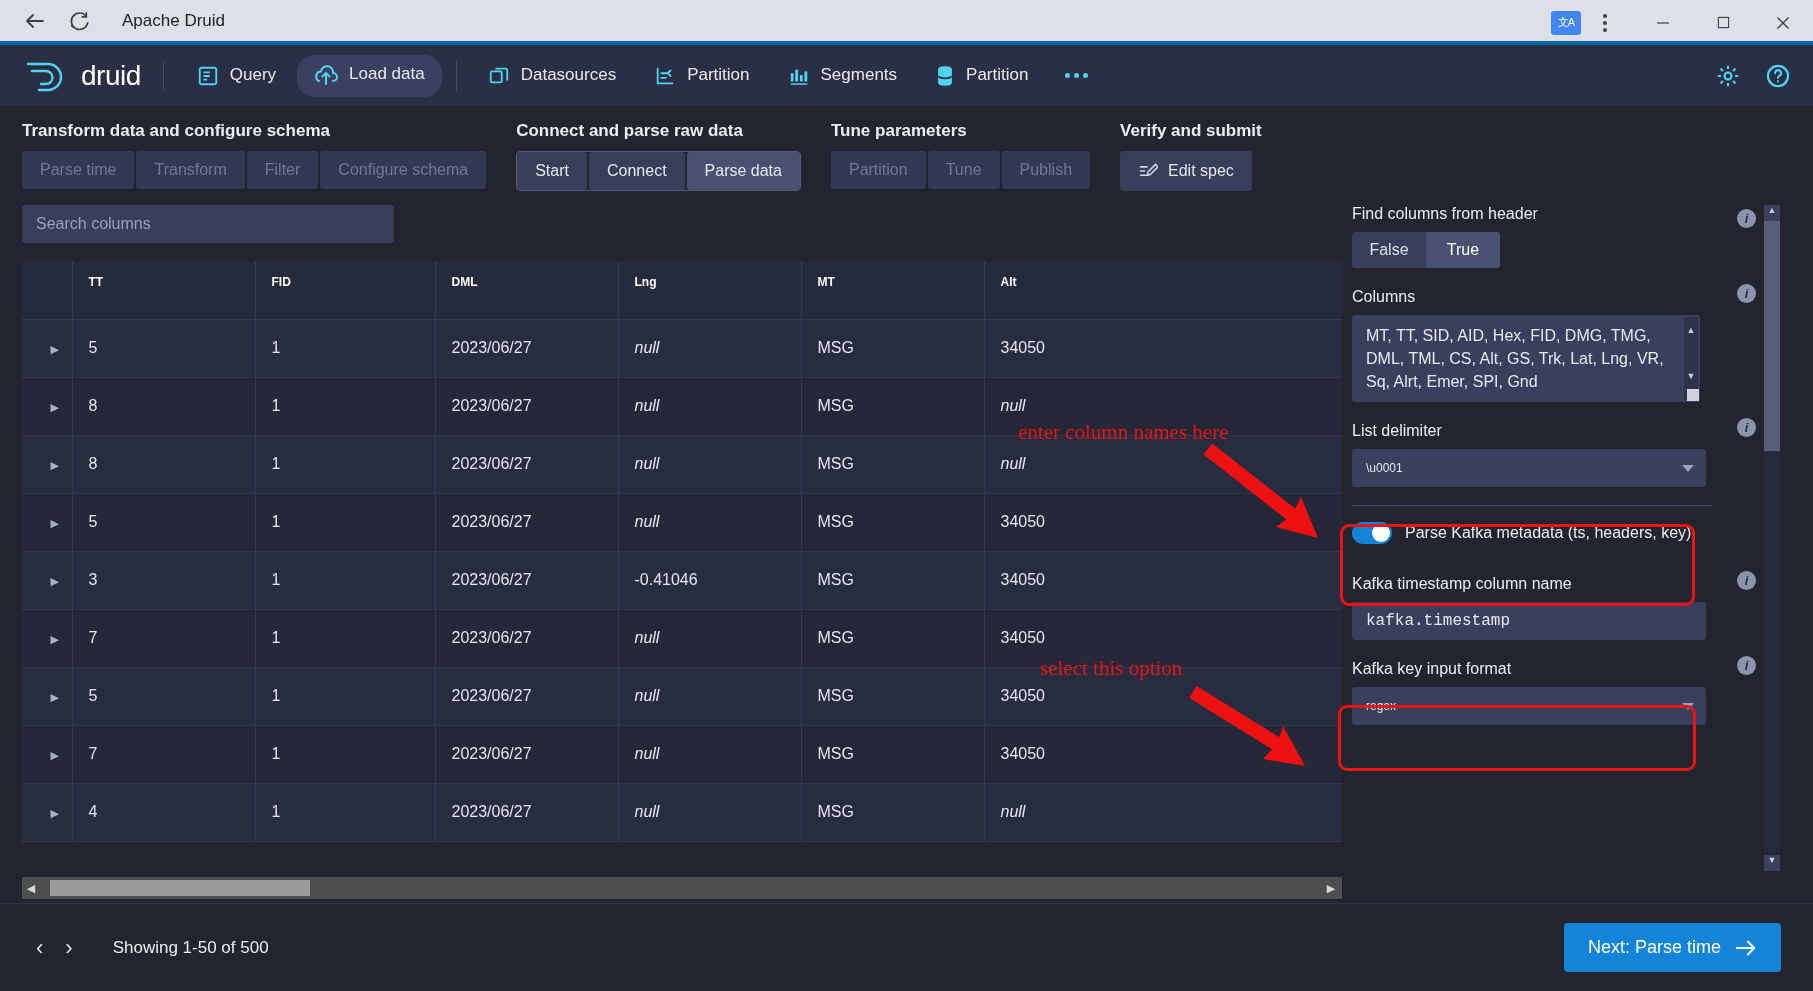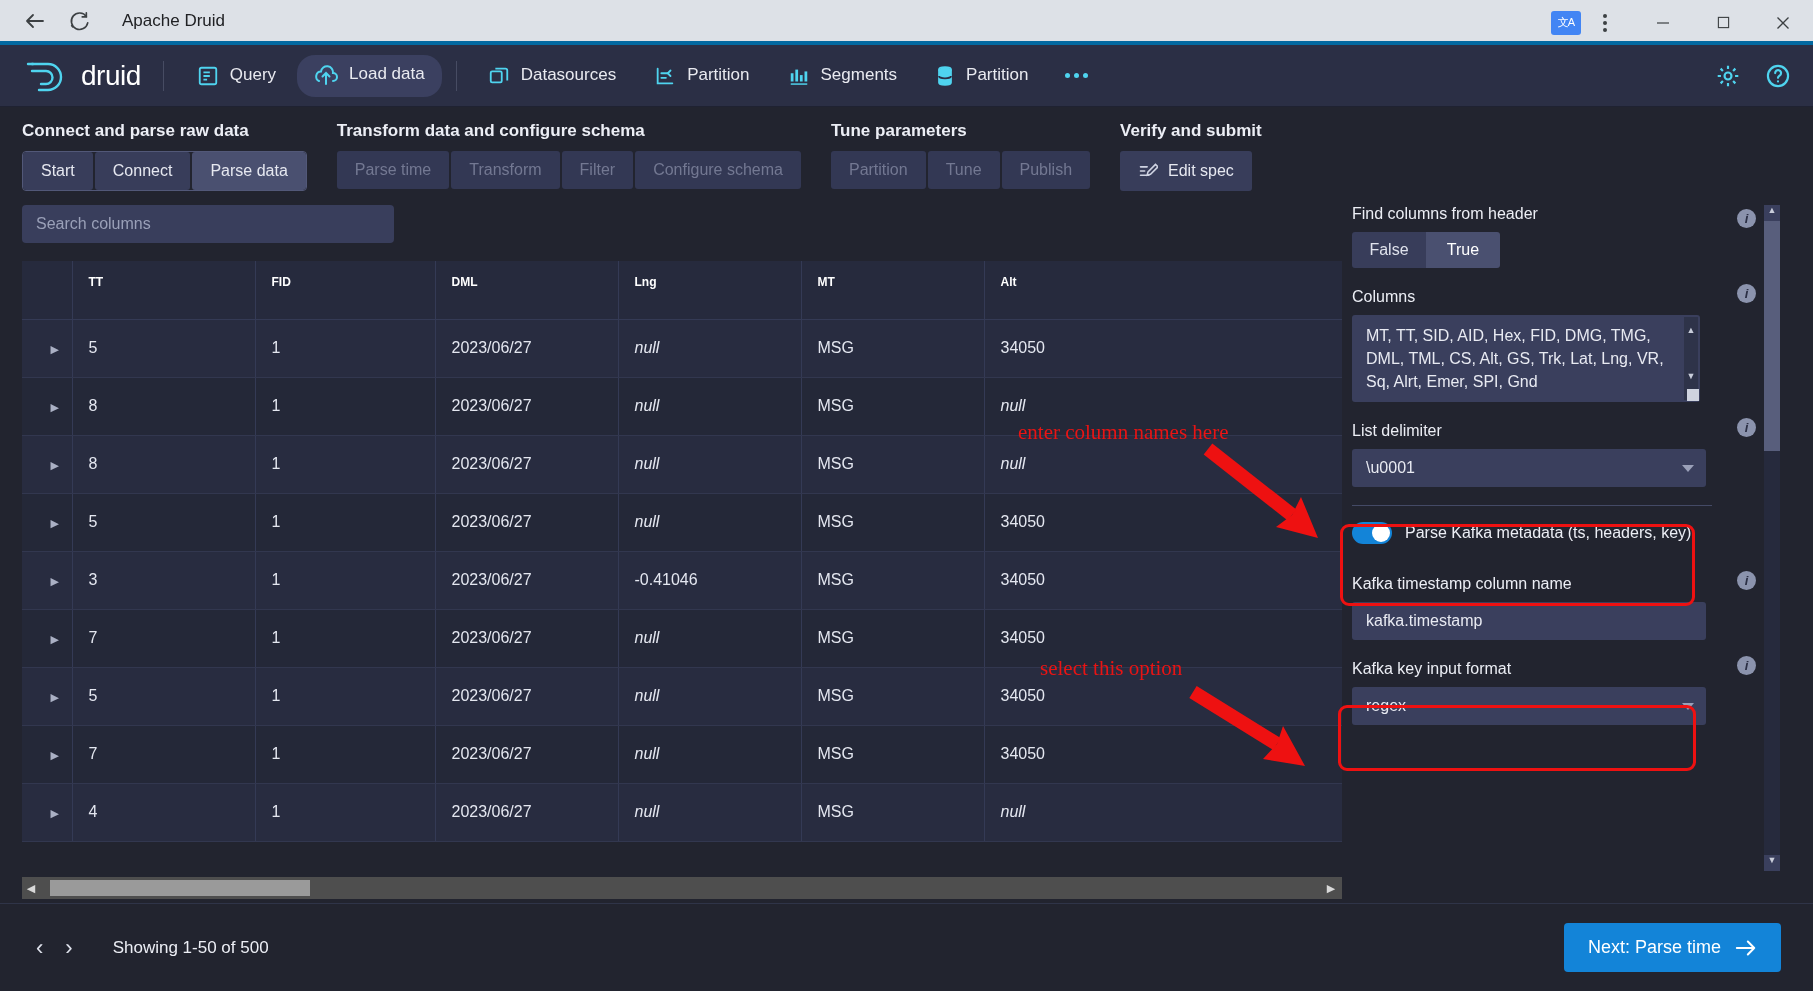--- a/index.html
+++ b/index.html
@@ -128,29 +128,29 @@
   .cols-scroll { position: absolute; right: 2px; top: 2px; width: 14px;
                  bottom: 2px; background: #2e3349; }
   .cols-scroll .up, .cols-scroll .dn { color: #c9cdda; font-size: 9px;
                                        text-align: center; cursor: pointer; }
   .cols-scroll .up { margin-top: 2px; }
   .cols-scroll .dn { position: absolute; bottom: 12px; width: 14px; }
   .resize-grip { position: absolute; right: 1px; bottom: 1px; width: 12px;
                  height: 12px; background: #cfd3df; cursor: nwse-resize; }
   .sel-box { width: 354px; height: 38px; background: #3a3f5d; border-radius: 3px;
              display: flex; align-items: center; padding: 0 12px 0 14px;
-             color: #e8eaf2; font-size: 16px; justify-content: space-between;
+             color: #e8eaf2; font-size: 12px; justify-content: space-between;
              cursor: pointer; }
   .caret { width: 0; height: 0; border-left: 6px solid transparent;
            border-right: 6px solid transparent; border-top: 7px solid #9aa0b8; }
   .txt-box { width: 354px; height: 38px; background: #3a3f5d; border-radius: 3px;
              display: flex; align-items: center; padding: 0 14px; }
   .txt-box input { background: transparent; border: none; outline: none;
                    color: #e8eaf2; font-size: 16px; width: 100%;
-                   font-family: Liberation Sans, sans-serif; }
+                   font-family: Liberation Mono, monospace; }
   .divider-line { height: 1px; background: #444a66; width: 360px; margin: 18px 0 0 0; }
   .toggle-row { display: flex; align-items: flex-start; gap: 13px; padding-top: 15px;
                 width: 348px; }
   .toggle { width: 40px; height: 22px; border-radius: 11px; background: #1384d8;
             position: relative; flex: none; cursor: pointer; margin-top: 1px; }
   .toggle .knob { position: absolute; right: 2px; top: 2px; width: 18px;
                   height: 18px; border-radius: 50%; background: #fff; }
   .toggle-label { color: #eceef5; font-size: 16px; line-height: 24px; }
 
   .rp-scrollbar { position: absolute; right: 2px; top: 0; width: 16px;
@@ -312,35 +312,35 @@
       <svg class="ic" width="26" height="26" viewBox="0 0 24 24" fill="none" stroke="#4fd4ef" stroke-width="2">
         <circle cx="12" cy="12" r="9.3"></circle>
         <path d="M9.4 9.3a2.7 2.7 0 115 1.4c-.8 1-2.4 1.4-2.4 3" stroke-linecap="round"></path>
         <circle cx="12" cy="17" r="1" fill="#4fd4ef" stroke="none"></circle>
       </svg>
       </span>
   </div>
 </div>
 
 <div class="wizard">
-  <div class="wz-group boxed">
-    <div class="wz-title">Connect and parse raw data</div>
-    <div class="wz-btns">
-      <div class="wz-btn">Start</div>
-      <div class="wz-btn">Connect</div>
-      <div class="wz-btn current">Parse data</div>
-    </div>
-  </div>
   <div class="wz-group">
     <div class="wz-title">Transform data and configure schema</div>
     <div class="wz-btns">
       <div class="wz-btn disabled">Parse time</div>
       <div class="wz-btn disabled">Transform</div>
       <div class="wz-btn disabled">Filter</div>
       <div class="wz-btn disabled">Configure schema</div>
+    </div>
+  </div>
+  <div class="wz-group boxed">
+    <div class="wz-title">Connect and parse raw data</div>
+    <div class="wz-btns">
+      <div class="wz-btn">Start</div>
+      <div class="wz-btn">Connect</div>
+      <div class="wz-btn current">Parse data</div>
     </div>
   </div>
   <div class="wz-group">
     <div class="wz-title">Tune parameters</div>
     <div class="wz-btns">
       <div class="wz-btn disabled">Partition</div>
       <div class="wz-btn disabled">Tune</div>
       <div class="wz-btn disabled">Publish</div>
     </div>
   </div>

